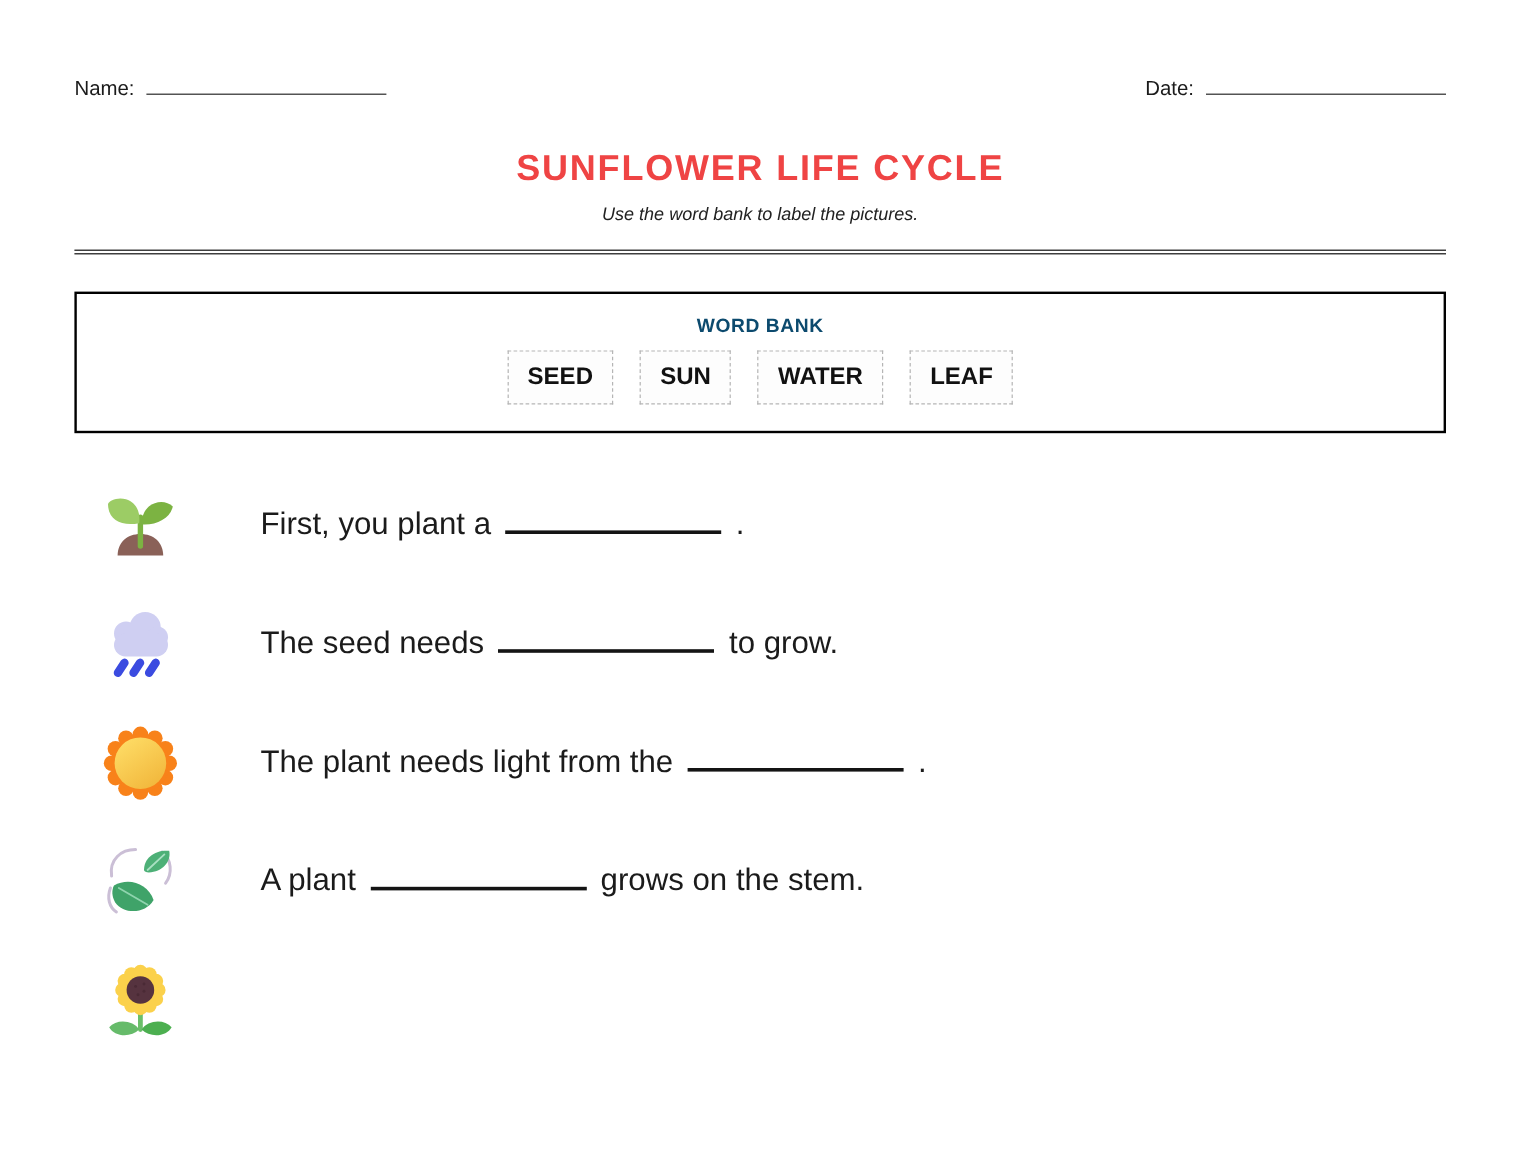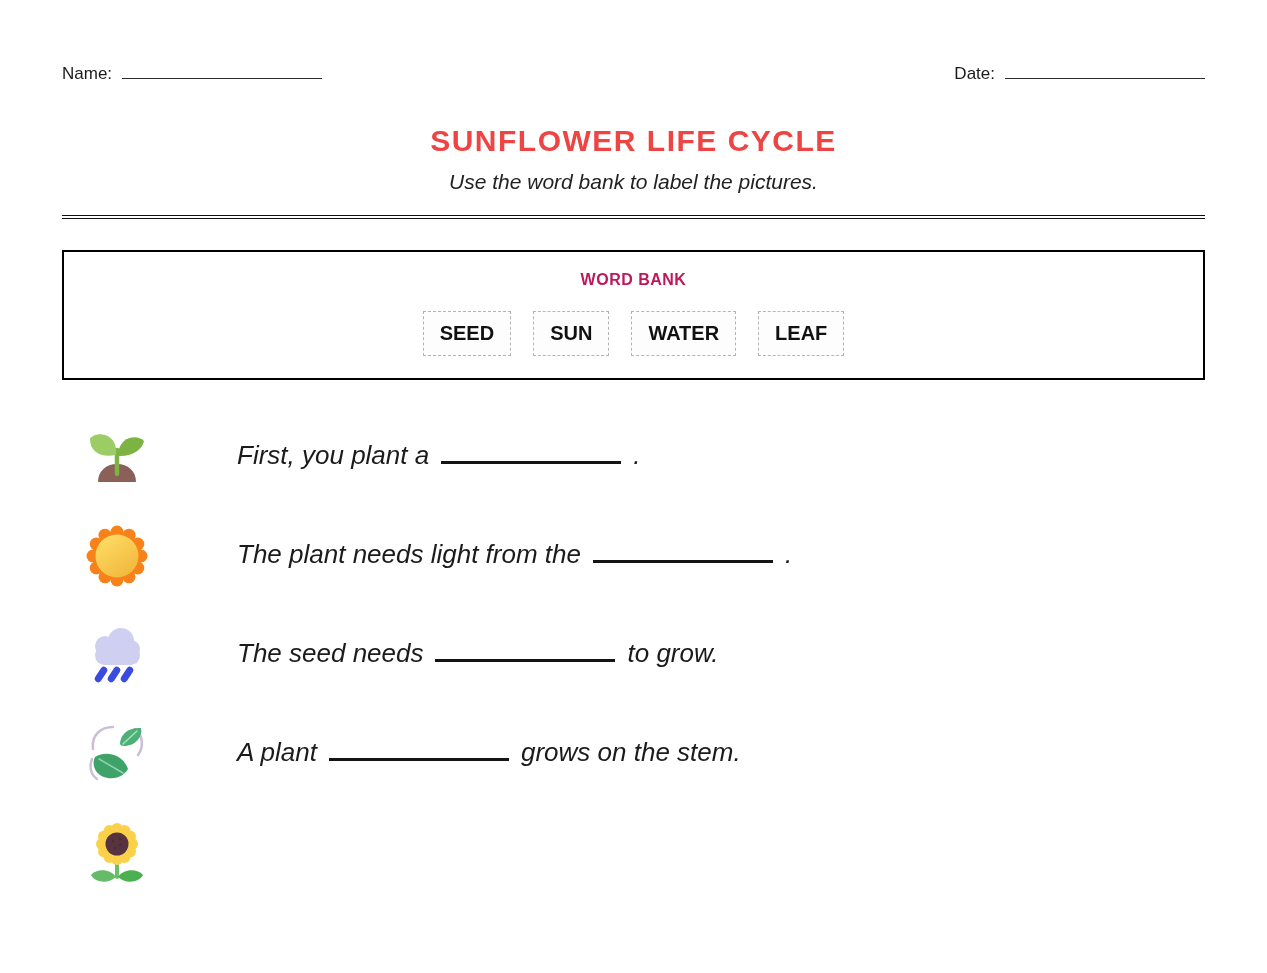--- a/index.html
+++ b/index.html
@@ -24,55 +24,55 @@
     border-bottom:1.5px solid #2a2a2a; margin-left:10px;
   }
 
   
   .header { text-align:center; margin-top:38px; }
   .title {
     font-size:30px; font-weight:700; letter-spacing:1.5px;
     color:#ef4444; line-height:38px;
   }
   .subtitle {
-    margin-top:10px; font-size:21px; font-style:italic; color:#222;
+    margin-top:10px; font-size:15px; font-style:italic; color:#222;
   }
 
   
   .separator {
     margin:21px 62px 0 62px; height:4px;
     border-top:1.5px solid #111; border-bottom:1.5px solid #111;
   }
 
   
   .word-bank {
     margin:31px 62px 0 62px;
     border:2px solid #000;
     padding:19px 10px 22px 10px;
     text-align:center;
   }
   .wb-title {
-    font-size:16px; font-weight:700; letter-spacing:0.5px; color:#be185d;
-    margin-bottom:22px;
+    font-size:16px; font-weight:700; letter-spacing:0.5px; color:#0c4a6e;
+    margin-bottom:10px;
   }
   .wb-words { display:flex; justify-content:center; gap:22px; }
   .chip {
     display:inline-block;
     border:1px dashed #b5b5b5; background:#fdfdfd;
     padding:10px 16px;
     font-size:20px; font-weight:700; color:#111;
     cursor:pointer;
   }
 
   
   .questions { margin:26px 0 0 85px; }
   .q-row { display:flex; align-items:center; height:99px; }
   .q-icon { width:64px; height:64px; flex:none; }
   .q-icon svg { width:64px; height:64px; display:block; }
-  .q-text { margin-left:88px; font-size:26px; white-space:nowrap;font-style:italic; }
+  .q-text { margin-left:68px; font-size:26px; white-space:nowrap; }
   .blank {
     display:inline-block; width:180px; height:10px;
     border-bottom:3px solid #141414;
     margin:0 12px; vertical-align:baseline;
   }
 </style>
 </head>
 <body>
 
 <div class="page">
@@ -111,20 +111,41 @@
       <span class="q-icon">
         <svg viewBox="0 0 64 64">
           <path d="M13 58 C 13 47, 21 40, 32 40 C 43 40, 51 47, 51 58 Z" fill="#8a6158"></path>
           <path d="M32 50 C 32 42, 32 36, 32 26" stroke="#7cb342" stroke-width="4.5" fill="none" stroke-linecap="round"></path>
           <path d="M31 31 C 16 34, 5 28, 5 15 C 6 12, 13 9, 20 11 C 29 14, 32 22, 31 31 Z" fill="#9ccc65"></path>
           <path d="M33 32 C 45 33, 57 27, 59 17 C 54 12, 45 12, 39 17 C 34 22, 33 27, 33 32 Z" fill="#7cb342"></path>
         </svg>
       </span>
       <div class="q-text">
         <span>First, you plant a</span><span class="blank"></span><span>.</span>
+      </div>
+    </div>
+
+    <div class="q-row">
+      <span class="q-icon">
+        <svg viewBox="0 0 64 64">
+          <g fill="#cfcff2">
+            <circle cx="20" cy="24" r="10"></circle>
+            <circle cx="36" cy="19" r="13"></circle>
+            <circle cx="46" cy="27" r="9"></circle>
+            <rect x="10" y="24" width="45" height="19" rx="9.5"></rect>
+          </g>
+          <g fill="#3b4be0">
+            <rect x="12.5" y="44" width="7" height="17" rx="3.5" transform="rotate(33 16 52.5)"></rect>
+            <rect x="25.5" y="44" width="7" height="17" rx="3.5" transform="rotate(33 29 52.5)"></rect>
+            <rect x="38.5" y="44" width="7" height="17" rx="3.5" transform="rotate(33 42 52.5)"></rect>
+          </g>
+        </svg>
+      </span>
+      <div class="q-text">
+        <span>The seed needs</span><span class="blank"></span><span>to grow.</span>
       </div>
     </div>
 
     <div class="q-row">
       <span class="q-icon">
         <svg viewBox="0 0 64 64">
           <defs>
             <linearGradient id="sunGrad" x1="0" y1="0" x2="0.7" y2="1">
               <stop offset="0" stop-color="#ffe06a"></stop>
               <stop offset="1" stop-color="#f2b83d"></stop>
@@ -149,41 +170,20 @@
         </svg>
       </span>
       <div class="q-text">
         <span>The plant needs light from the</span><span class="blank"></span><span>.</span>
       </div>
     </div>
 
     <div class="q-row">
       <span class="q-icon">
         <svg viewBox="0 0 64 64">
-          <g fill="#cfcff2">
-            <circle cx="20" cy="24" r="10"></circle>
-            <circle cx="36" cy="19" r="13"></circle>
-            <circle cx="46" cy="27" r="9"></circle>
-            <rect x="10" y="24" width="45" height="19" rx="9.5"></rect>
-          </g>
-          <g fill="#3b4be0">
-            <rect x="12.5" y="44" width="7" height="17" rx="3.5" transform="rotate(33 16 52.5)"></rect>
-            <rect x="25.5" y="44" width="7" height="17" rx="3.5" transform="rotate(33 29 52.5)"></rect>
-            <rect x="38.5" y="44" width="7" height="17" rx="3.5" transform="rotate(33 42 52.5)"></rect>
-          </g>
-        </svg>
-      </span>
-      <div class="q-text">
-        <span>The seed needs</span><span class="blank"></span><span>to grow.</span>
-      </div>
-    </div>
-
-    <div class="q-row">
-      <span class="q-icon">
-        <svg viewBox="0 0 64 64">
           <g stroke="#cbbfd6" stroke-width="2.5" fill="none" stroke-linecap="round">
             <path d="M8 28 C 6 14, 16 6, 28 6"></path>
             <path d="M50 8 C 58 14, 59 26, 53 34"></path>
             <path d="M7 38 C 4 46, 6 54, 12 58"></path>
           </g>
           <path d="M35 23 C 35 13, 44 6, 56 7 C 58 16, 50 25, 39 25 C 37 25, 35 24, 35 23 Z" fill="#4db077"></path>
           <path d="M38 23 L 52 10" stroke="#a8e0c2" stroke-width="1.5" stroke-linecap="round"></path>
           <path d="M10 36 C 22 29, 38 34, 43 48 C 36 60, 18 60, 11 50 C 8 45, 8 40, 10 36 Z" fill="#3fa369"></path>
           <path d="M14 38 L 38 52" stroke="#8fd4ae" stroke-width="1.5" stroke-linecap="round"></path>
         </svg>

